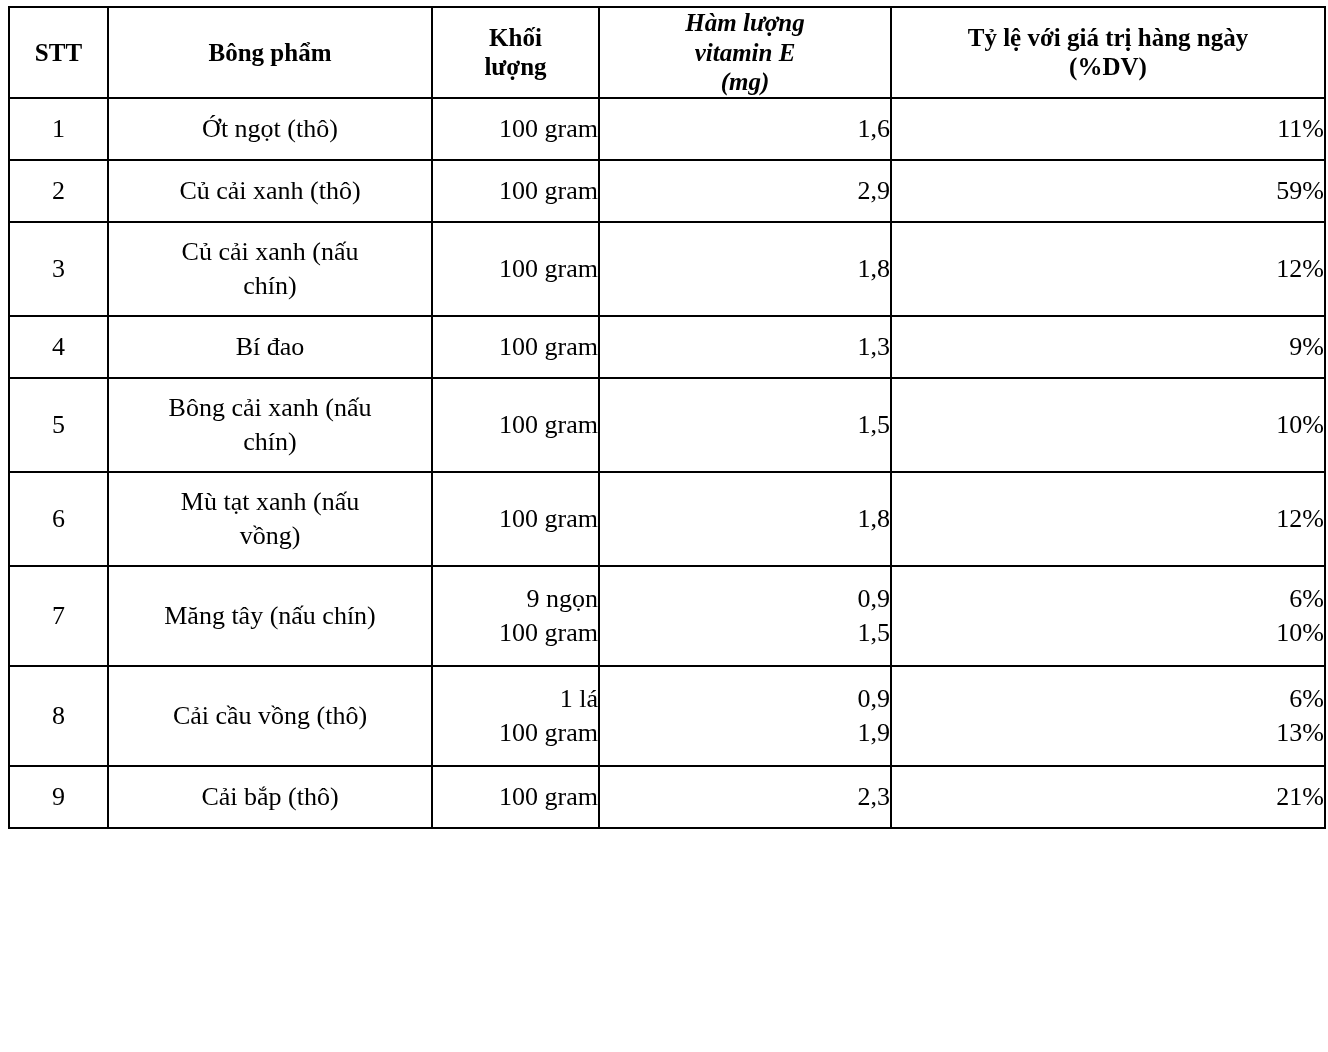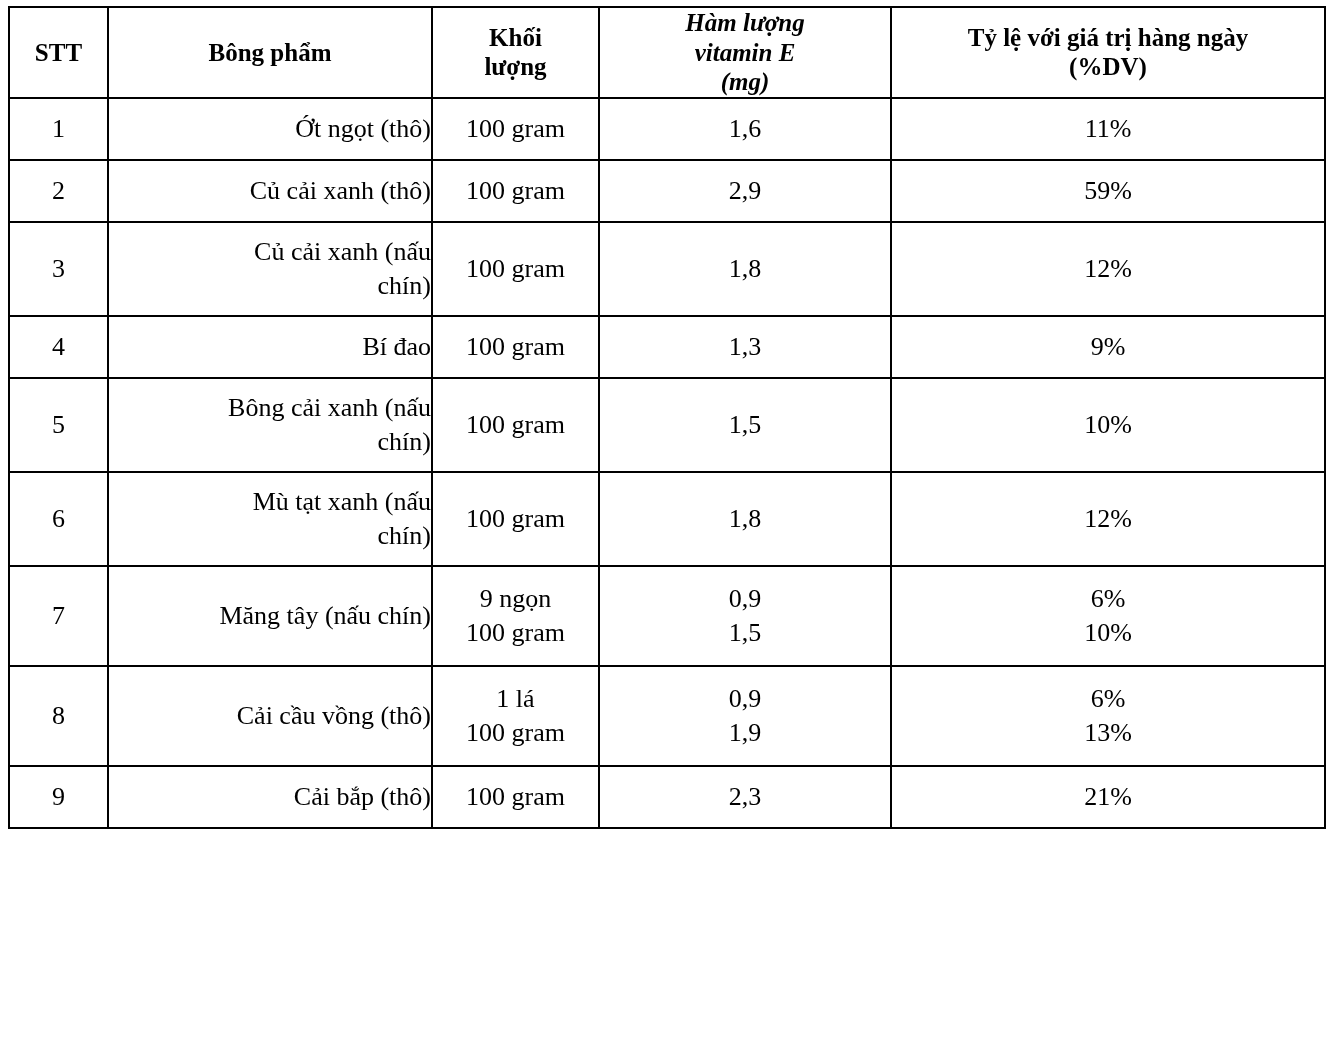--- a/index.html
+++ b/index.html
@@ -49,25 +49,25 @@
 
   tbody td {
     font-size: 26px;
     line-height: 1.3;
     height: 60px;
   }
   td.c-stt {
     text-align: center;
   }
   td.c-food {
-    text-align: right;
+    text-align: center;
     padding: 6px 10px 6px 14px;
   }
   td.c-mass, td.c-amount, td.c-dv {
-    text-align: center;
+    text-align: right;
     padding: 6px 6px;
   }
   .multi-line {
     white-space: pre-line;
   }
   tbody tr.tall td { height: 92px; }
   tbody tr.two-line td { height: 98px; }
 </style>
 </head>
 <body>
@@ -121,21 +121,21 @@
         <td class="c-stt">5</td>
         <td class="c-food multi-line">Bông cải xanh (nấu
 chín)</td>
         <td class="c-mass multi-line">100 gram</td>
         <td class="c-amount multi-line">1,5</td>
         <td class="c-dv multi-line">10%</td>
       </tr>
       <tr class="tall">
         <td class="c-stt">6</td>
         <td class="c-food multi-line">Mù tạt xanh (nấu
-chín)</td>
+vồng)</td>
         <td class="c-mass multi-line">100 gram</td>
         <td class="c-amount multi-line">1,8</td>
         <td class="c-dv multi-line">12%</td>
       </tr>
       <tr class="two-line">
         <td class="c-stt">7</td>
         <td class="c-food multi-line">Măng tây (nấu chín)</td>
         <td class="c-mass multi-line">9 ngọn
 100 gram</td>
         <td class="c-amount multi-line">0,9

